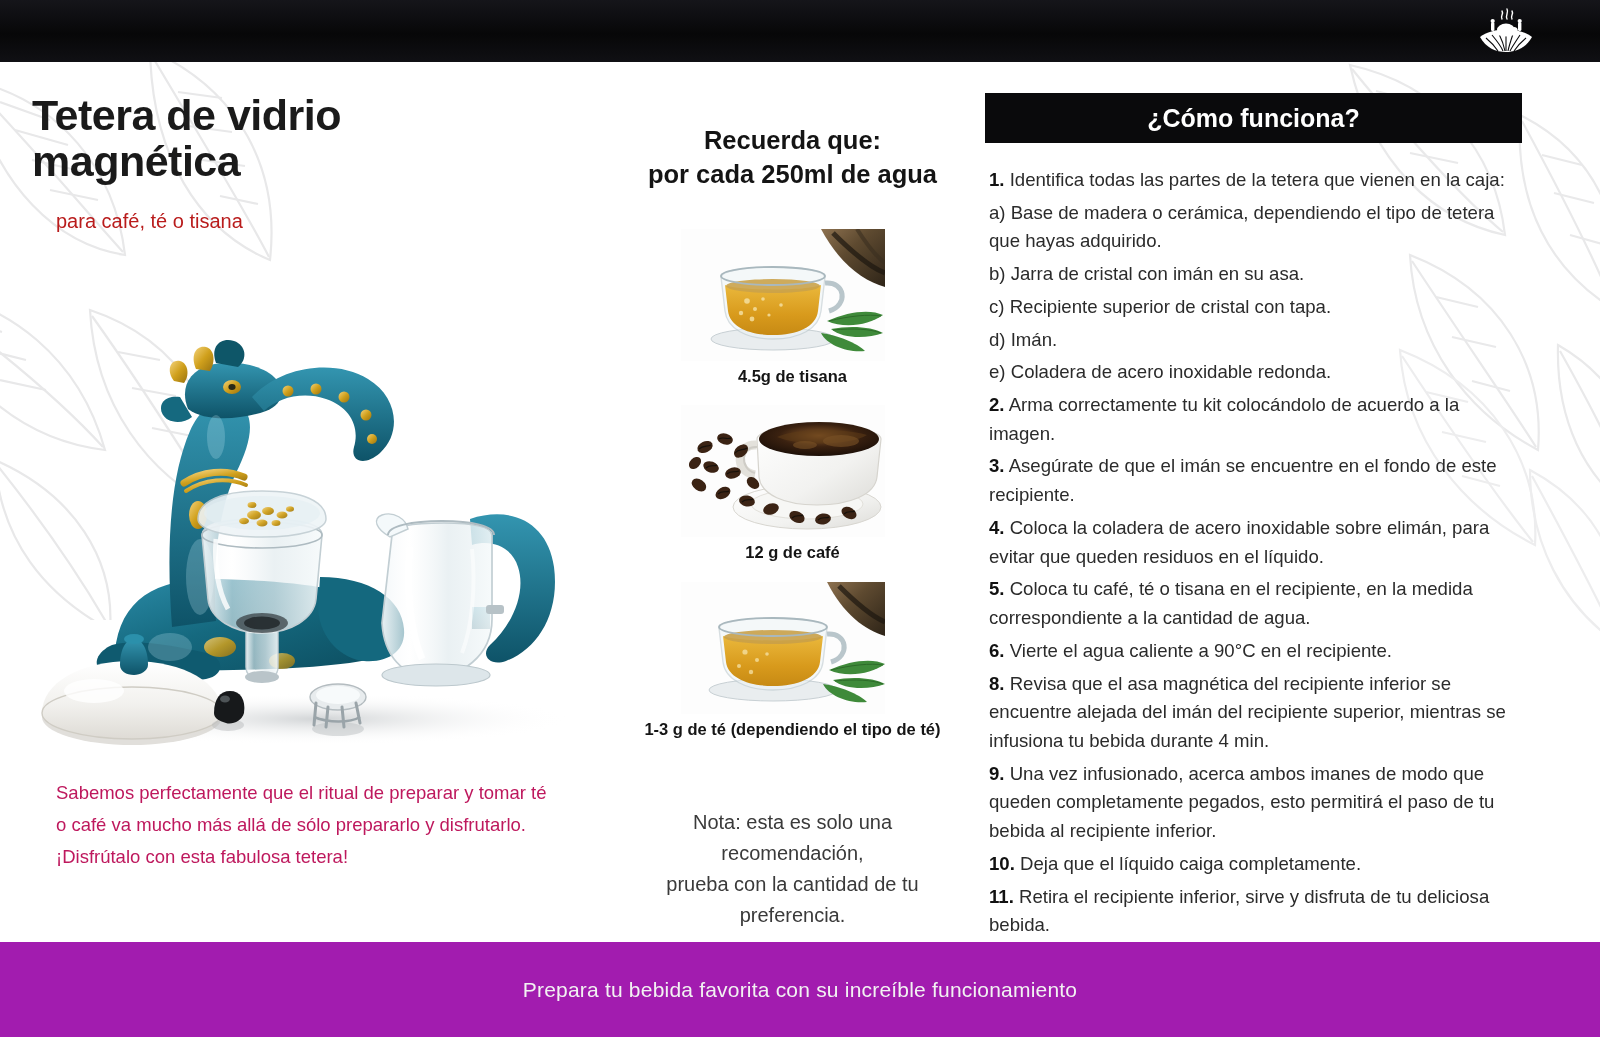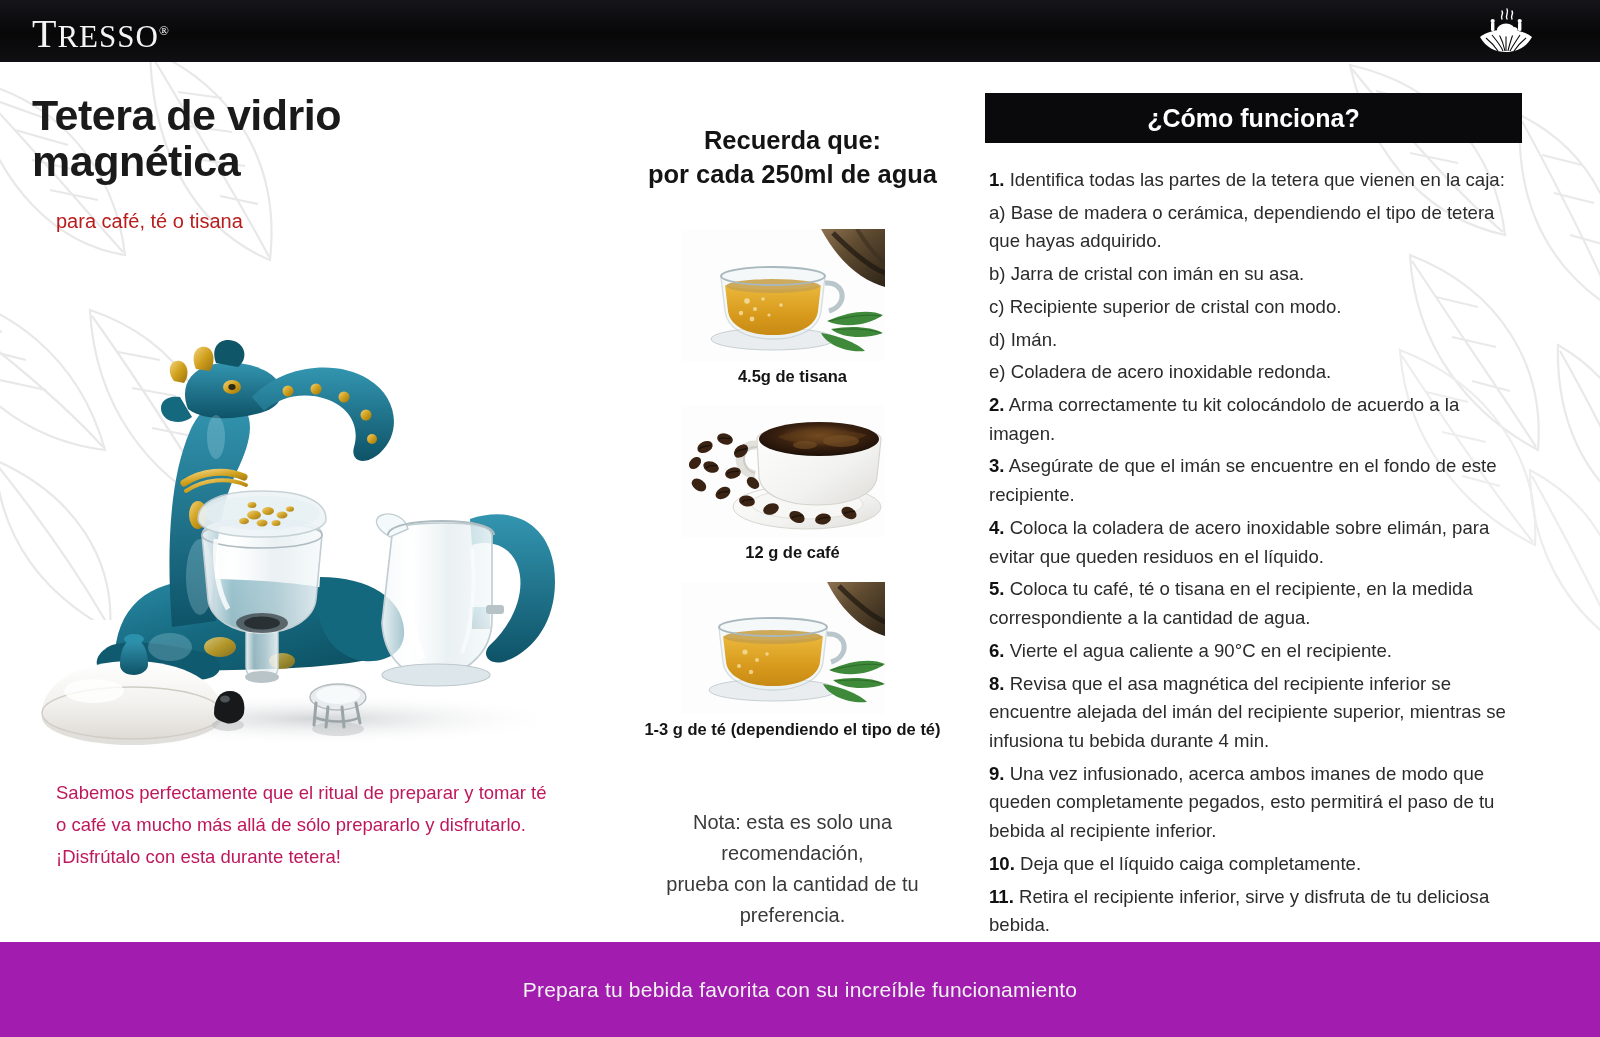--- a/index.html
+++ b/index.html
@@ -252,23 +252,20 @@
       <path d="M46 62 L88 72 M62 102 L106 112 M82 146 L120 156"></path>
       <path d="M150 140 C225 180 250 250 240 315 C182 276 150 212 150 140 Z"></path>
       <path d="M152 146 C188 212 218 270 238 312"></path>
     </g>
   </svg>
 
   <div class="topbar">
     <div class="topbar-sheen"></div>
   </div>
 
-  <div class="logo">
-    <span id="logo-slot"><span class="lg-first">T</span><span class="lg-rest">RESSO</span></span><span class="lg-reg">®</span>
-  </div>
 
   <svg class="brandmark" viewBox="0 0 64 48">
     <g fill="#ffffff">
       <path d="M6 30 C18 20 46 20 58 30 C52 41 42 45 32 45 C22 45 12 41 6 30 Z"></path>
     </g>
     <g stroke="#0b0b0d" stroke-width="1.1" fill="none">
       <path d="M12 31 C18 36 22 41 24 44"></path>
       <path d="M18 28 C23 34 27 39 29 44"></path>
       <path d="M25 27 C28 33 30 39 31 44"></path>
       <path d="M32 26 L32 44"></path>
@@ -462,21 +459,21 @@
         <ellipse cx="318" cy="450" rx="28" ry="13" fill="#e8ecee" stroke="#b4bcc0" stroke-width="1.4"></ellipse>
         <ellipse cx="318" cy="448" rx="22" ry="9" fill="#f7fafb"></ellipse>
         <path d="M296 456 L294 478 M308 460 L306 480 M322 460 L324 480 M336 456 L340 476" stroke="#9aa4a9" stroke-width="3" fill="none" stroke-linecap="round"></path>
         <path d="M294 470 C308 476 330 476 340 470" stroke="#9aa4a9" stroke-width="2.5" fill="none"></path>
       </g>
     </svg>
 
     <div class="blurb">
       <div>Sabemos perfectamente que el ritual de preparar y tomar té</div>
       <div>o café va mucho más allá de sólo prepararlo y disfrutarlo.</div>
-      <div>¡Disfrútalo con esta durante tetera!</div>
+      <div>¡Disfrútalo con esta fabulosa tetera!</div>
     </div>
   </div>
 
   <div class="col-mid">
 
     <div class="mid-head">
       <div>Recuerda que:</div>
       <div>por cada 250ml de agua</div>
     </div>
 
@@ -642,21 +639,21 @@
       <div>prueba con la cantidad de tu preferencia.</div>
     </div>
   </div>
 
   <div class="col-right">
     <div class="right-head">¿Cómo funciona?</div>
     <div class="steps" id="steps-host">
         <p><b>1.</b><span> Identifica todas las partes de la tetera que vienen en la caja:</span></p>
         <p><span>a) Base de madera o cerámica, dependiendo el tipo de tetera que hayas adquirido.</span></p>
         <p><span>b) Jarra de cristal con imán en su asa.</span></p>
-        <p><span>c) Recipiente superior de cristal con modo.</span></p>
+        <p><span>c) Recipiente superior de cristal con tapa.</span></p>
         <p><span>d) Imán.</span></p>
         <p><span>e) Coladera de acero inoxidable redonda.</span></p>
         <p><b>2.</b><span> Arma correctamente tu kit colocándolo de acuerdo a la imagen.</span></p>
         <p><b>3.</b><span> Asegúrate de que el imán se encuentre en el fondo de este recipiente.</span></p>
         <p><b>4.</b><span> Coloca la coladera de acero inoxidable sobre elimán, para evitar que queden residuos en el líquido.</span></p>
         <p><b>5.</b><span> Coloca tu café, té o tisana en el recipiente, en la medida correspondiente a la cantidad de agua.</span></p>
         <p><b>6.</b><span> Vierte el agua caliente a 90°C en el recipiente.</span></p>
         <p><b>8.</b><span> Revisa que el asa magnética del recipiente inferior se encuentre alejada del imán del recipiente superior, mientras se infusiona tu bebida durante 4 min.</span></p>
         <p><b>9.</b><span> Una vez infusionado, acerca ambos imanes de modo que queden completamente pegados, esto permitirá el paso de tu bebida al recipiente inferior.</span></p>
         <p><b>10.</b><span> Deja que el líquido caiga completamente.</span></p>

